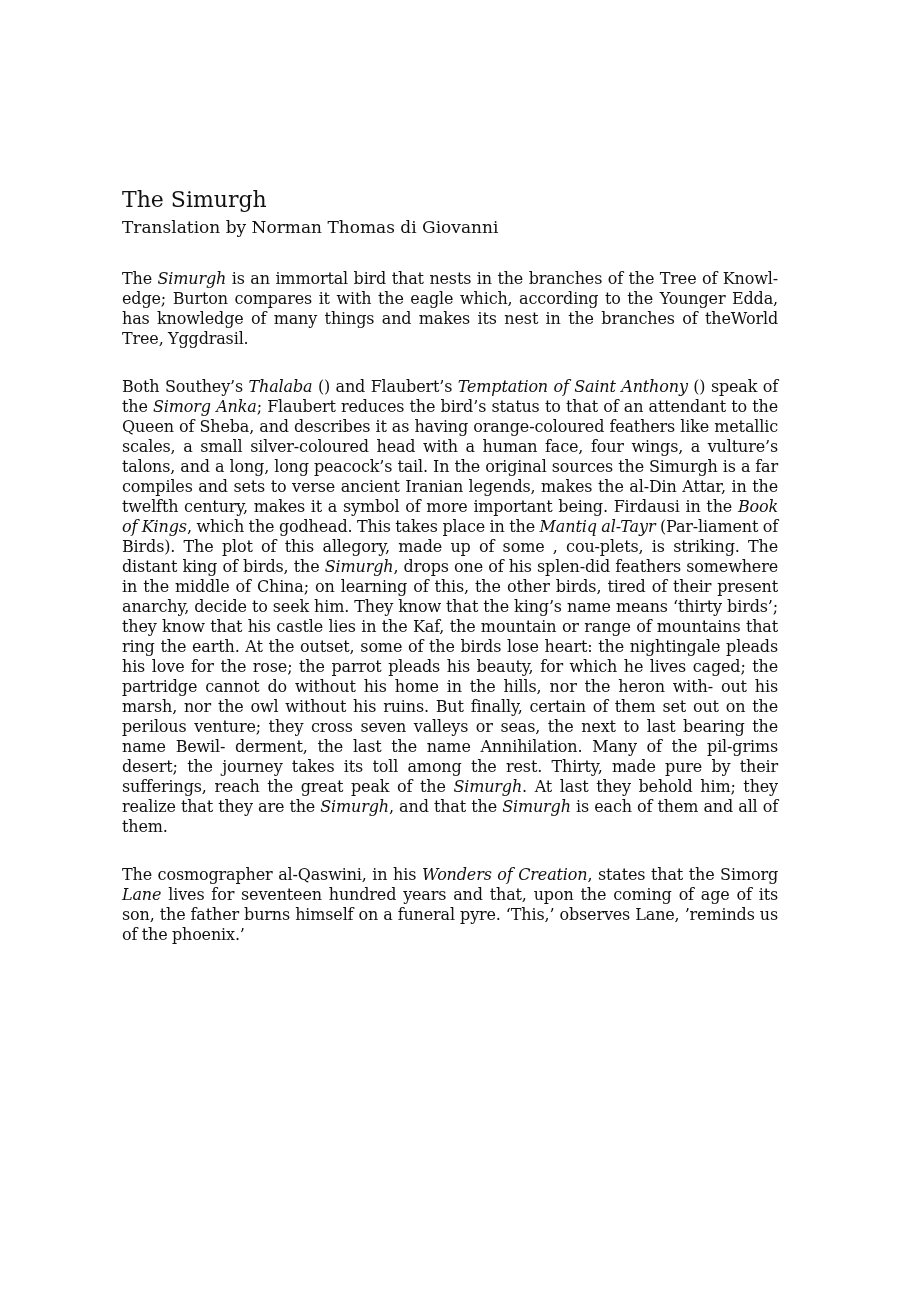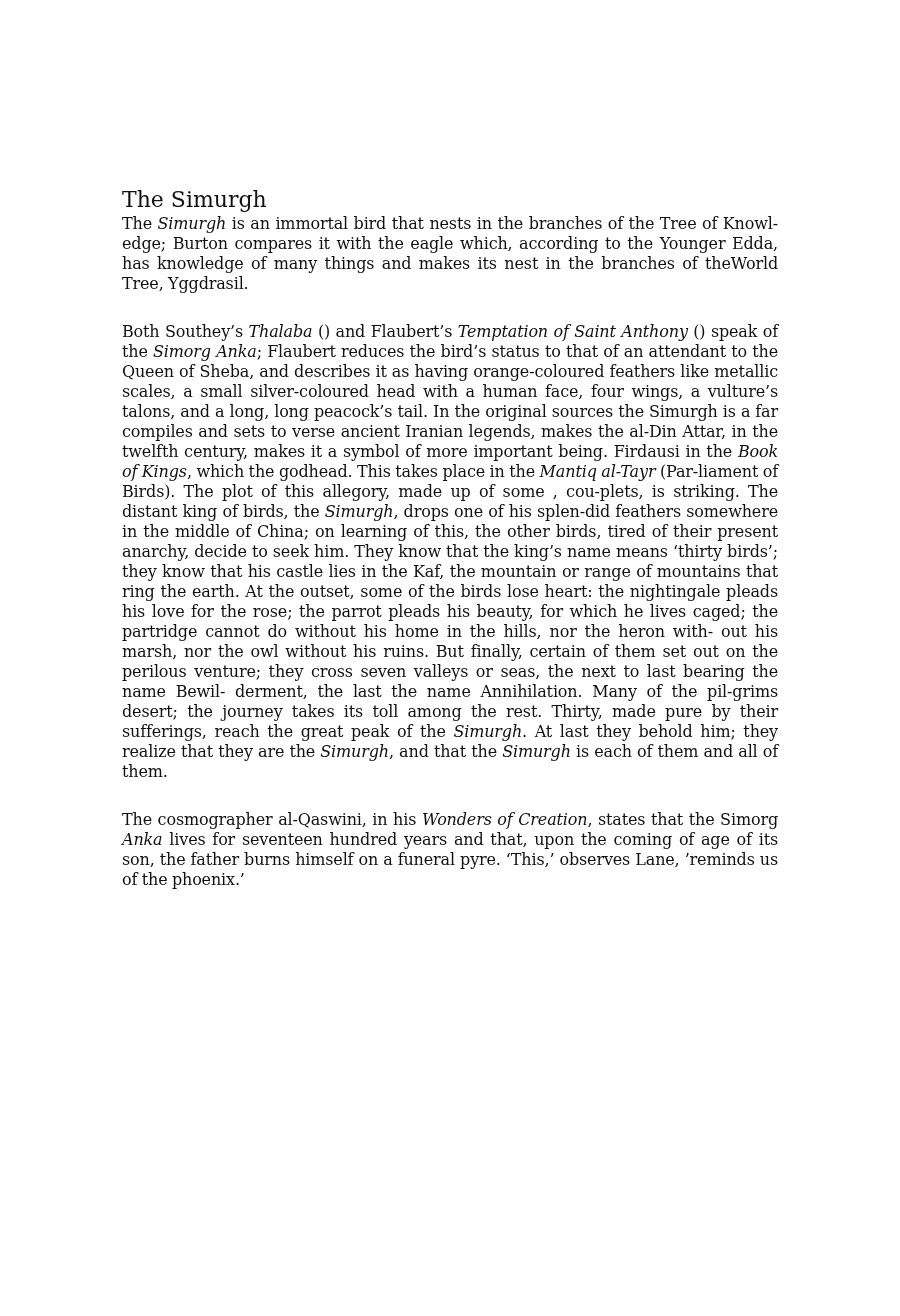--- a/index.html
+++ b/index.html
@@ -44,18 +44,19 @@
     }
     .para em {
       font-style: italic;
     }
   </style>
 </head>
 <body>
 
 <div class="page">
   <h1 class="title">The Simurgh</h1>
+  <h2 class="subtitle">Translation by Norman Thomas di Giovanni</h2>
   <div>
     <p class="para">The <em>Simurgh</em> is an immortal bird that nests in the branches of the Tree of Knowl-edge; Burton compares it with the eagle which, according to the Younger Edda, has knowledge of many things and makes its nest in the branches of theWorld Tree, Yggdrasil.</p>
     <p class="para">Both Southey’s <em>Thalaba</em> () and Flaubert’s <em>Temptation of Saint Anthony</em> () speak of the <em>Simorg Anka</em>; Flaubert reduces the bird’s status to that of an attendant to the Queen of Sheba, and describes it as having orange-coloured feathers like metallic scales, a small silver-coloured head with a human face, four wings, a vulture’s talons, and a long, long peacock’s tail. In the original sources the Simurgh is a far compiles and sets to verse ancient Iranian legends, makes the al-Din Attar, in the twelfth century, makes it a symbol of more important being. Firdausi in the <em>Book of Kings</em>, which the godhead. This takes place in the <em>Mantiq al-Tayr</em> (Par-liament of Birds). The plot of this allegory, made up of some , cou-plets, is striking. The distant king of birds, the <em>Simurgh</em>, drops one of his splen-did feathers somewhere in the middle of China; on learning of this, the other birds, tired of their present anarchy, decide to seek him. They know that the king’s name means ‘thirty birds’; they know that his castle lies in the Kaf, the mountain or range of mountains that ring the earth. At the outset, some of the birds lose heart: the nightingale pleads his love for the rose; the parrot pleads his beauty, for which he lives caged; the partridge cannot do without his home in the hills, nor the heron with- out his marsh, nor the owl without his ruins. But finally, certain of them set out on the perilous venture; they cross seven valleys or seas, the next to last bearing the name Bewil- derment, the last the name Annihilation. Many of the pil-grims desert; the journey takes its toll among the rest. Thirty, made pure by their sufferings, reach the great peak of the <em>Simurgh</em>. At last they behold him; they realize that they are the <em>Simurgh</em>, and that the <em>Simurgh</em> is each of them and all of them.</p>
-    <p class="para">The cosmographer al-Qaswini, in his <em>Wonders of Creation</em>, states that the Simorg <em>Anka</em> lives for seventeen hundred years and that, upon the coming of age of its son, the father burns himself on a funeral pyre. ‘This,’ observes Lane, ’reminds us of the phoenix.’</p>
+    <p class="para">The cosmographer al-Qaswini, in his <em>Wonders of Creation</em>, states that the Simorg <em>Lane</em> lives for seventeen hundred years and that, upon the coming of age of its son, the father burns himself on a funeral pyre. ‘This,’ observes Lane, ’reminds us of the phoenix.’</p>
   </div>
 </div>
 
 </body></html>

